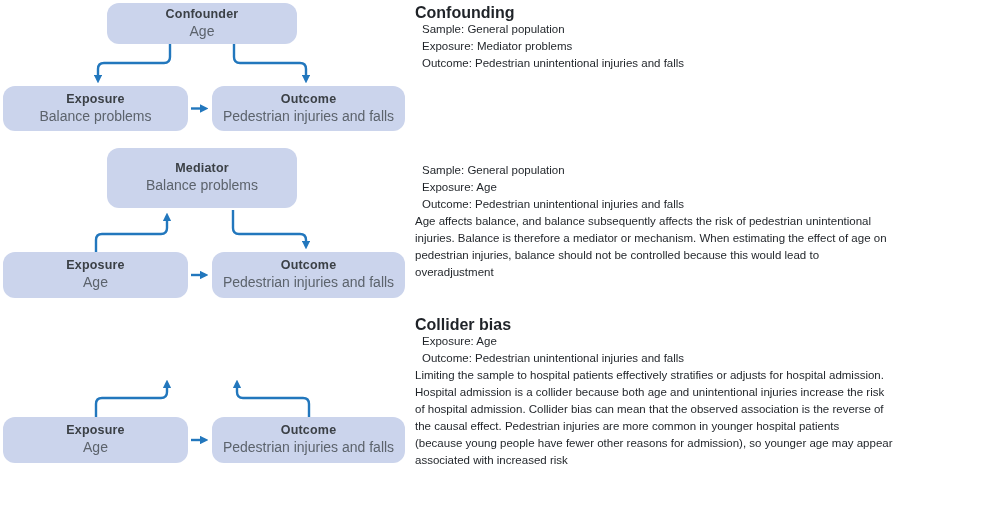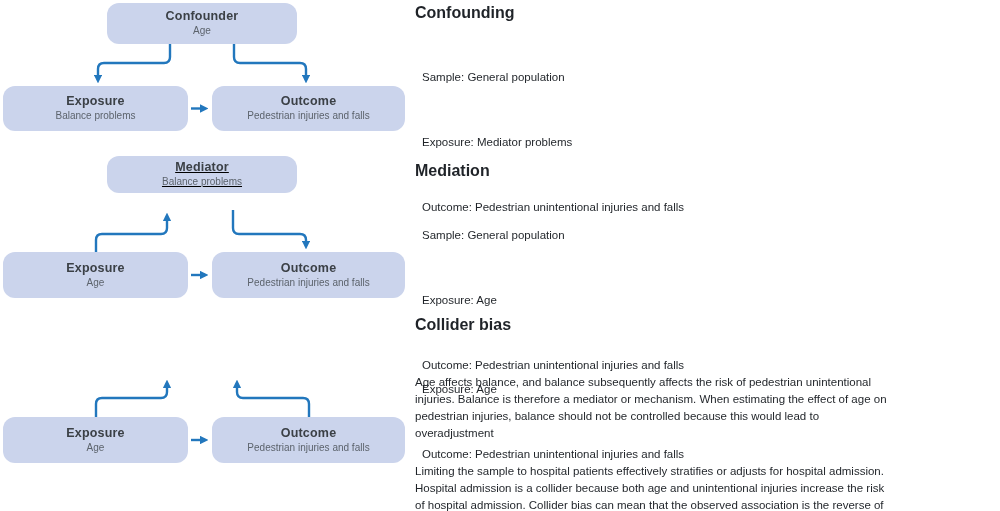--- a/index.html
+++ b/index.html
@@ -40,33 +40,33 @@
     text-align: center;
     line-height: 1.25;
   }
   .node-role {
     font-size: 12.5px;
     font-weight: bold;
     color: var(--node-role-text);
     letter-spacing: 0.2px;
   }
   .node-label {
-    font-size: 10px;
+    font-size: 14px;
     color: var(--node-label-text);
   }
   .tblock {
     position: absolute;
     left: 415px;
     width: 585px;
     color: var(--body-text);
     font-size: 11.5px;
     line-height: 17px;
   }
   .tblock .ttitle { font-weight: bold; font-size: 16px; }
-  .tblock .tline { padding-left: 7px; margin-top: 48px; }
+  .tblock .tline { padding-left: 7px; }
   .tblock .tpara { white-space: pre-line; }
 </style>
 </head>
 <body>
 
 <div class="canvas">
 
   <svg class="arrow-layer" viewBox="0 0 410 511" xmlns="http://www.w3.org/2000/svg">
     <defs>
       <marker id="arrowhead" viewBox="0 0 10 10" refX="6" refY="5" markerWidth="3.5" markerHeight="3.5" orient="auto-start-reverse">
@@ -93,21 +93,21 @@
   </div>
   <div class="node" style="left:3px; top:86px; width:185px; height:45px;">
     <div class="node-role">Exposure</div>
     <div class="node-label">Balance problems</div>
   </div>
   <div class="node" style="left:212px; top:86px; width:193px; height:45px;">
     <div class="node-role">Outcome</div>
     <div class="node-label">Pedestrian injuries and falls</div>
   </div>
 
-  <div class="node" style="left:107px; top:156px; width:190px; height:37px;text-decoration:underline;">
+  <div class="node" style="left:107px; top:148px; width:190px; height:60px;">
     <div class="node-role">Mediator</div>
     <div class="node-label">Balance problems</div>
   </div>
   <div class="node" style="left:3px; top:252px; width:185px; height:46px;">
     <div class="node-role">Exposure</div>
     <div class="node-label">Age</div>
   </div>
   <div class="node" style="left:212px; top:252px; width:193px; height:46px;">
     <div class="node-role">Outcome</div>
     <div class="node-label">Pedestrian injuries and falls</div>
@@ -123,21 +123,20 @@
   </div>
 
   <div class="tblock" style="top:4px;">
     <div class="ttitle">Confounding</div>
     <div class="tline">Sample: General population</div>
     <div class="tline">Exposure: Mediator problems</div>
     <div class="tline">Outcome: Pedestrian unintentional injuries and falls</div>
   </div>
 
   <div class="tblock" style="top:162px;">
-    <div class="ttitle">Mediation</div>
     <div class="tline">Sample: General population</div>
     <div class="tline">Exposure: Age</div>
     <div class="tline">Outcome: Pedestrian unintentional injuries and falls</div>
     <div class="tpara">Age affects balance, and balance subsequently affects the risk of pedestrian unintentional
 injuries. Balance is therefore a mediator or mechanism. When estimating the effect of age on
 pedestrian injuries, balance should not be controlled because this would lead to
 overadjustment</div>
   </div>
 
   <div class="tblock" style="top:316px;">

